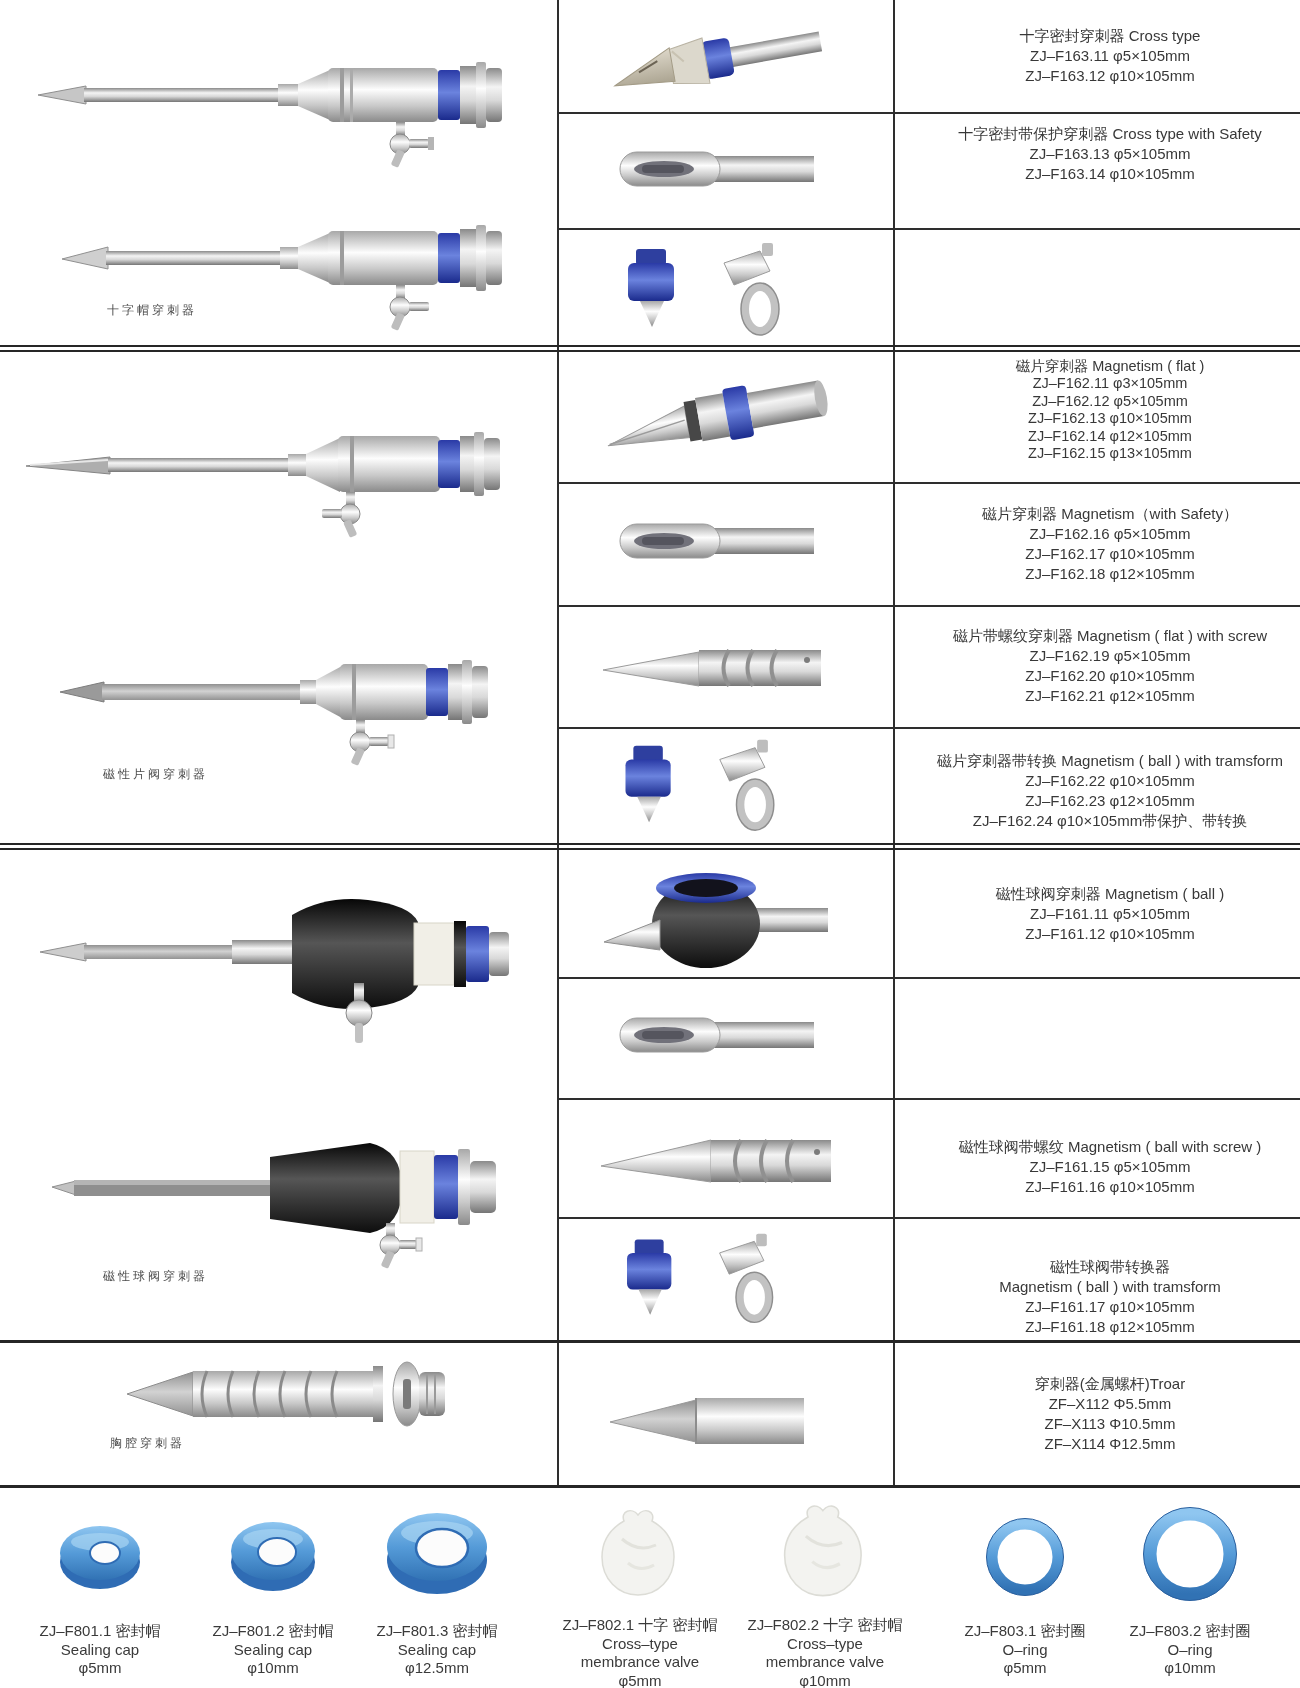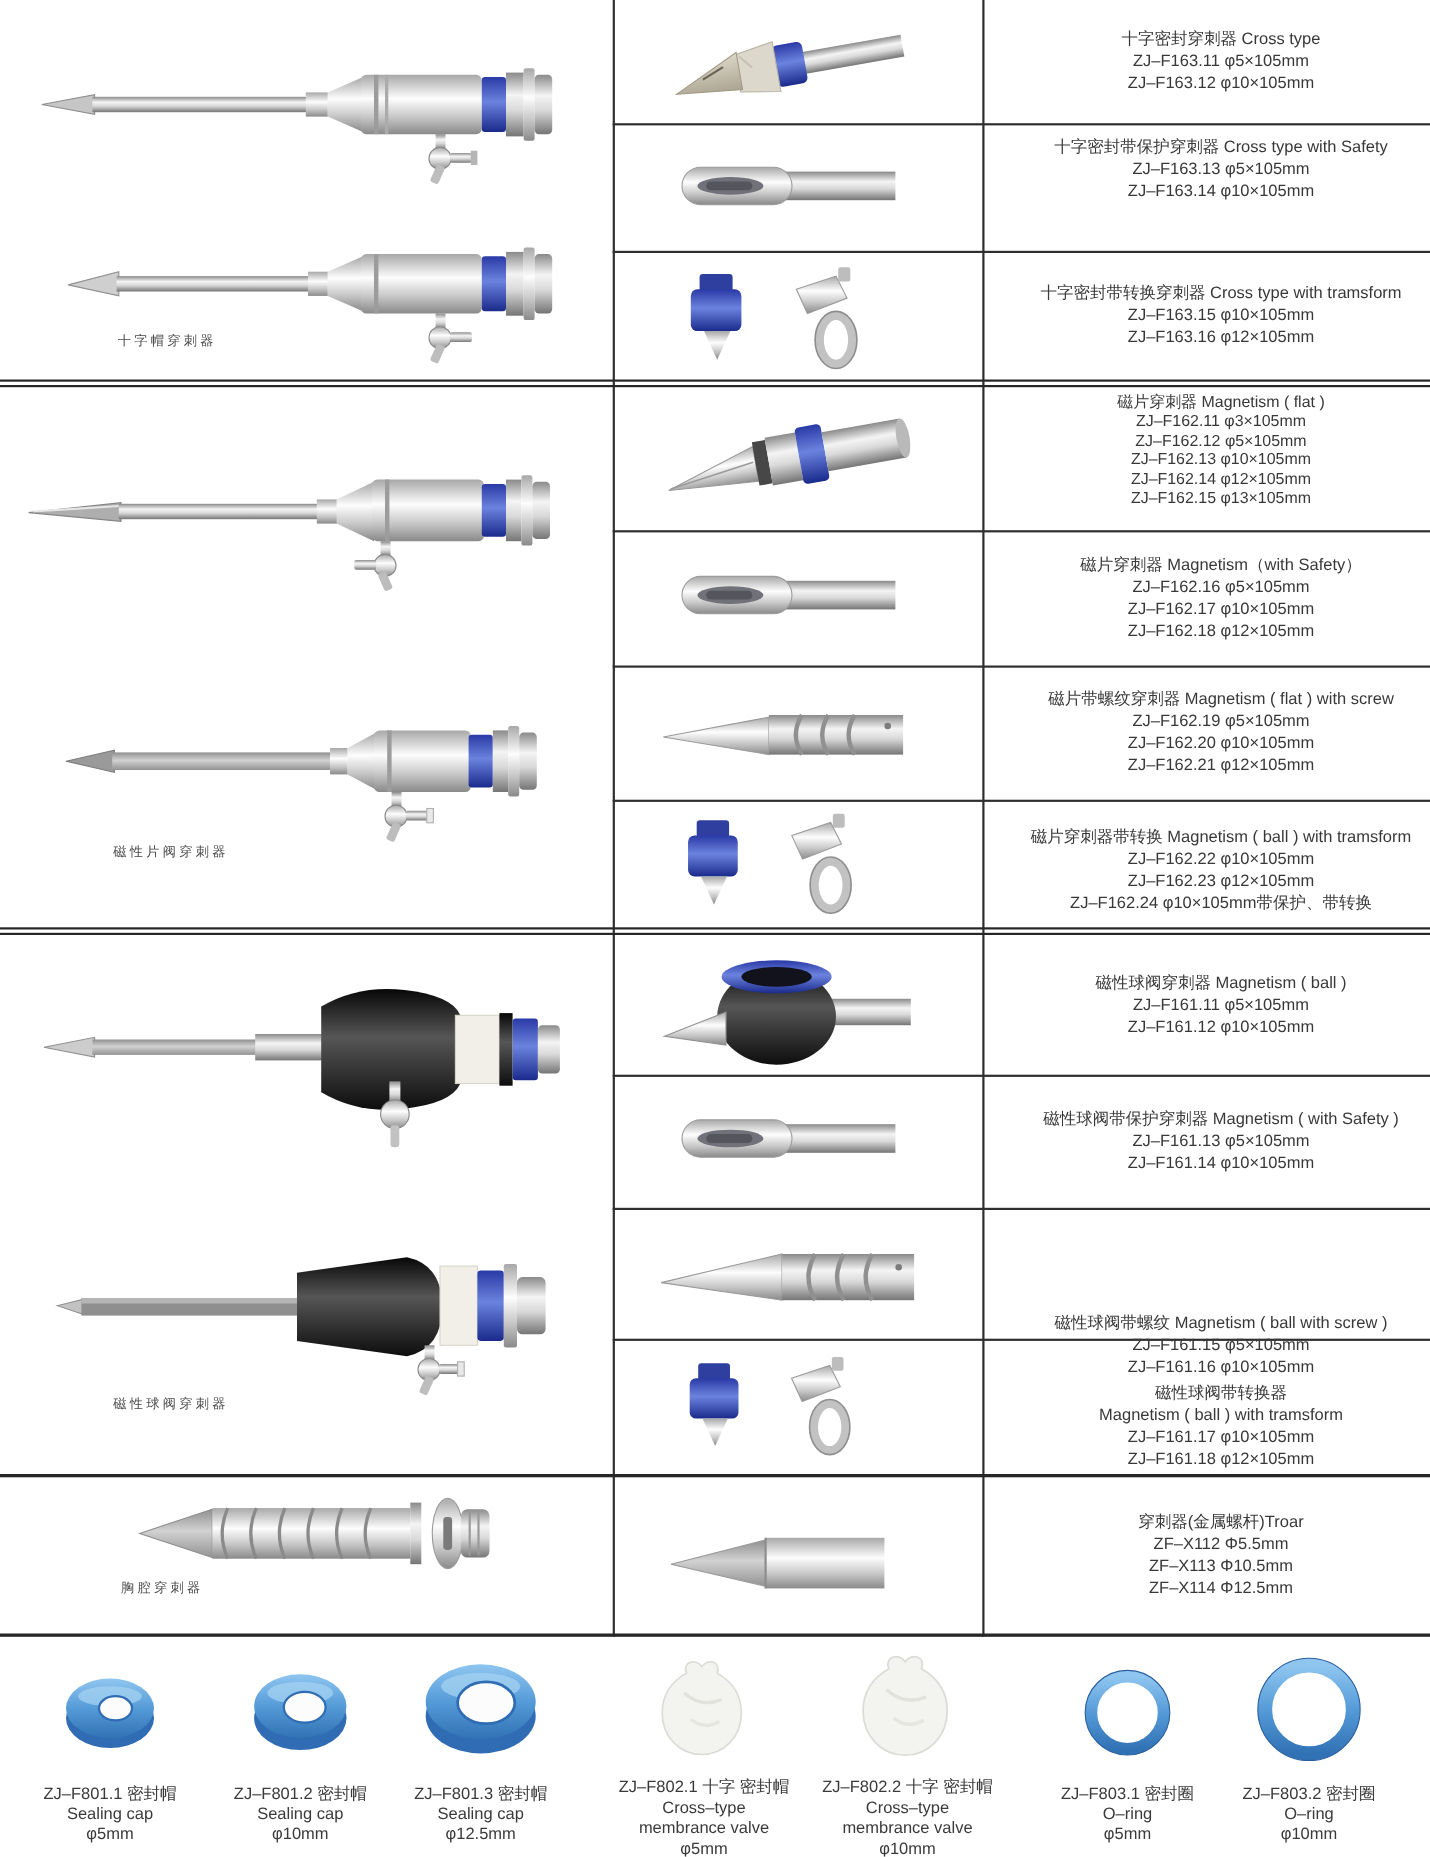--- a/index.html
+++ b/index.html
@@ -321,25 +321,20 @@
   <div class="rcell" style="top:0;height:112px">
     <div>十字密封穿刺器 Cross type</div>
     <div>ZJ–F163.11  φ5×105mm</div>
     <div>ZJ–F163.12  φ10×105mm</div>
   </div>
   <div class="rcell" style="top:112px;height:84px">
     <div>十字密封带保护穿刺器 Cross type with Safety</div>
     <div>ZJ–F163.13  φ5×105mm</div>
     <div>ZJ–F163.14  φ10×105mm</div>
   </div>
-  <div class="rcell" style="top:228px;height:117px">
-    <div>十字密封带转换穿刺器 Cross type with  tramsform</div>
-    <div>ZJ–F163.15  φ10×105mm</div>
-    <div>ZJ–F163.16  φ12×105mm</div>
-  </div>
 
   <div class="rcell dense" style="top:352px;height:116px">
     <div>磁片穿刺器  Magnetism ( flat )</div>
     <div>ZJ–F162.11  φ3×105mm</div>
     <div>ZJ–F162.12  φ5×105mm</div>
     <div>ZJ–F162.13  φ10×105mm</div>
     <div>ZJ–F162.14  φ12×105mm</div>
     <div>ZJ–F162.15  φ13×105mm</div>
   </div>
   <div class="rcell" style="top:482px;height:123px">
@@ -359,26 +354,21 @@
     <div>ZJ–F162.22  φ10×105mm</div>
     <div>ZJ–F162.23  φ12×105mm</div>
     <div>ZJ–F162.24  φ10×105mm带保护、带转换</div>
   </div>
 
   <div class="rcell" style="top:850px;height:127px">
     <div>磁性球阀穿刺器 Magnetism ( ball )</div>
     <div>ZJ–F161.11  φ5×105mm</div>
     <div>ZJ–F161.12  φ10×105mm</div>
   </div>
-  <div class="rcell" style="top:977px;height:121px">
-    <div>磁性球阀带保护穿刺器 Magnetism ( with Safety )</div>
-    <div>ZJ–F161.13  φ5×105mm</div>
-    <div>ZJ–F161.14  φ10×105mm</div>
-  </div>
-  <div class="rcell" style="top:1154px;height:137px">
+  <div class="rcell" style="top:1098px;height:137px">
     <div>磁性球阀带螺纹 Magnetism ( ball with screw )</div>
     <div>ZJ–F161.15  φ5×105mm</div>
     <div>ZJ–F161.16  φ10×105mm</div>
   </div>
   <div class="rcell" style="top:1217px;height:160px">
     <div>磁性球阀带转换器</div>
     <div>Magnetism ( ball ) with tramsform</div>
     <div>ZJ–F161.17  φ10×105mm</div>
     <div>ZJ–F161.18  φ12×105mm</div>
   </div>

